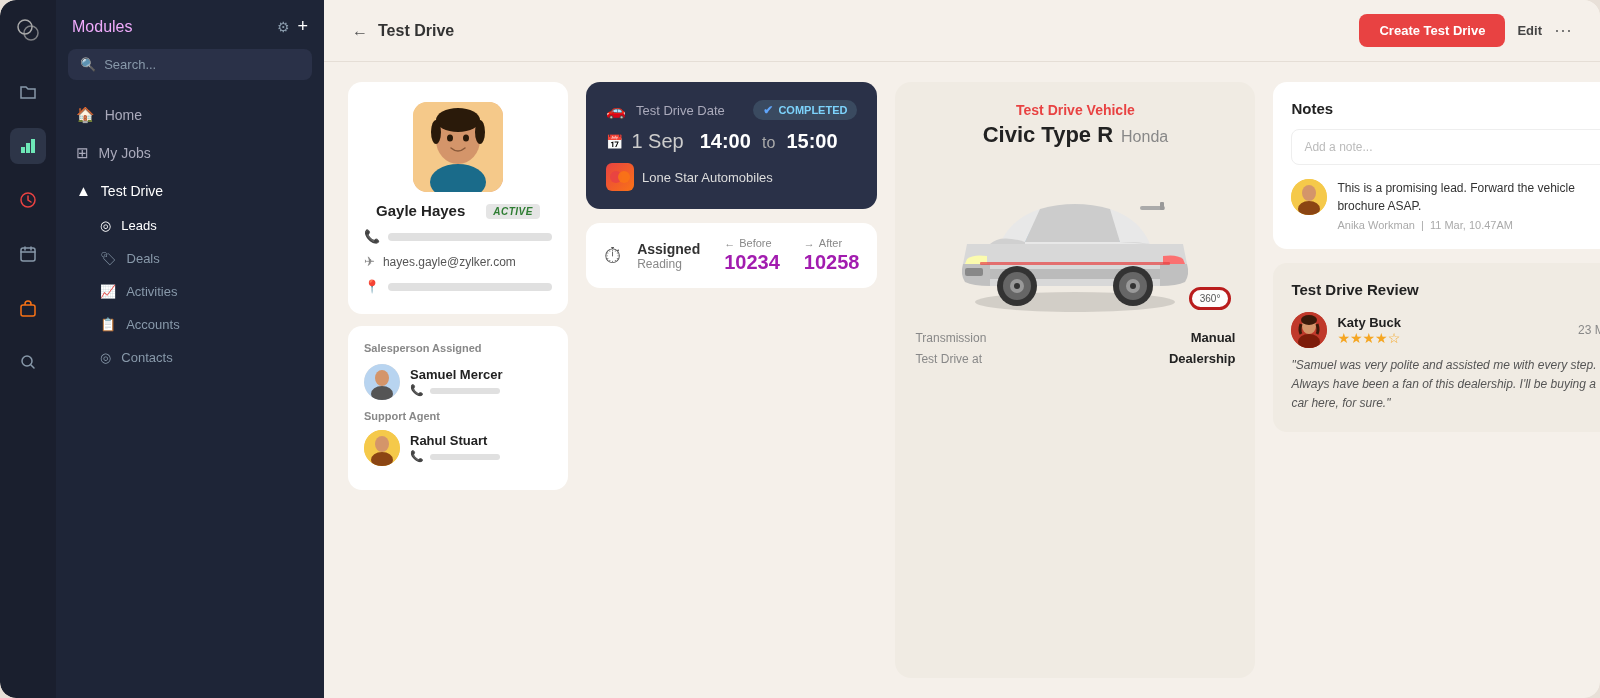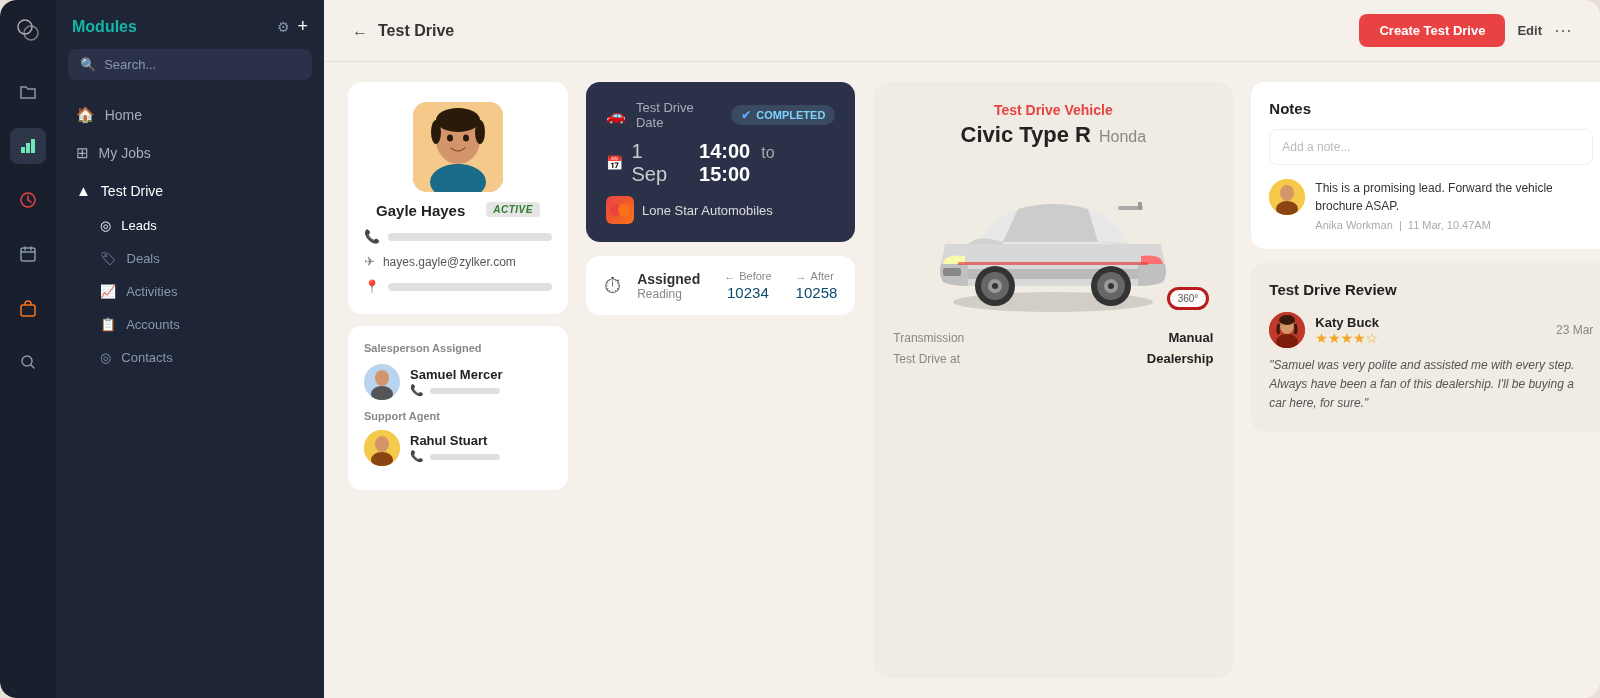--- a/index.html
+++ b/index.html
@@ -61,23 +61,23 @@
       flex-shrink: 0;
       overflow-y: auto;
     }
     .sidebar-header {
       display: flex;
       align-items: center;
       justify-content: space-between;
       padding: 0 16px 12px;
     }
     .sidebar-title {
-      color: #14b8a6;
+      color: #f0abfc;
       font-size: 16px;
-      font-weight: 700;
+      font-weight: 400;
     }
     .sidebar-header-icons {
       display: flex;
       gap: 8px;
     }
     .sidebar-icon-btn {
       color: #8899aa;
       font-size: 14px;
       cursor: pointer;
       background: none;
@@ -221,21 +221,21 @@
       border-radius: 14px;
       background: linear-gradient(135deg, #f5c98a 0%, #e8a87c 100%);
       overflow: hidden;
       display: flex;
       align-items: center;
       justify-content: center;
       font-size: 36px;
     }
     .profile-name-row {
       display: flex;
-      align-items: flex-start;
+      align-items: flex-end;
       gap: 21px;
     }
     .profile-name {
       font-size: 15px;
       font-weight: 700;
       color: #222;
     }
     .active-badge {
       background: #e5e5e5;
       color: #2e7d32;
@@ -411,21 +411,21 @@
     }
     .odometer-item { text-align: center; }
     .odometer-direction {
       display: flex;
       align-items: center;
       gap: 4px;
       font-size: 11px;
       color: #888;
       margin-bottom: 2px;
     }
-    .odometer-value { font-size: 15px; font-weight: 400; color: #0c4a6e; }
+    .odometer-value { font-size: 20px; font-weight: 700; color: #a21caf; }
 
     
     .vehicle-panel {
       width: 360px;
       flex-shrink: 0;
       background: #f0ebe3;
       border-radius: 16px;
       padding: 20px;
       display: flex;
       flex-direction: column;

